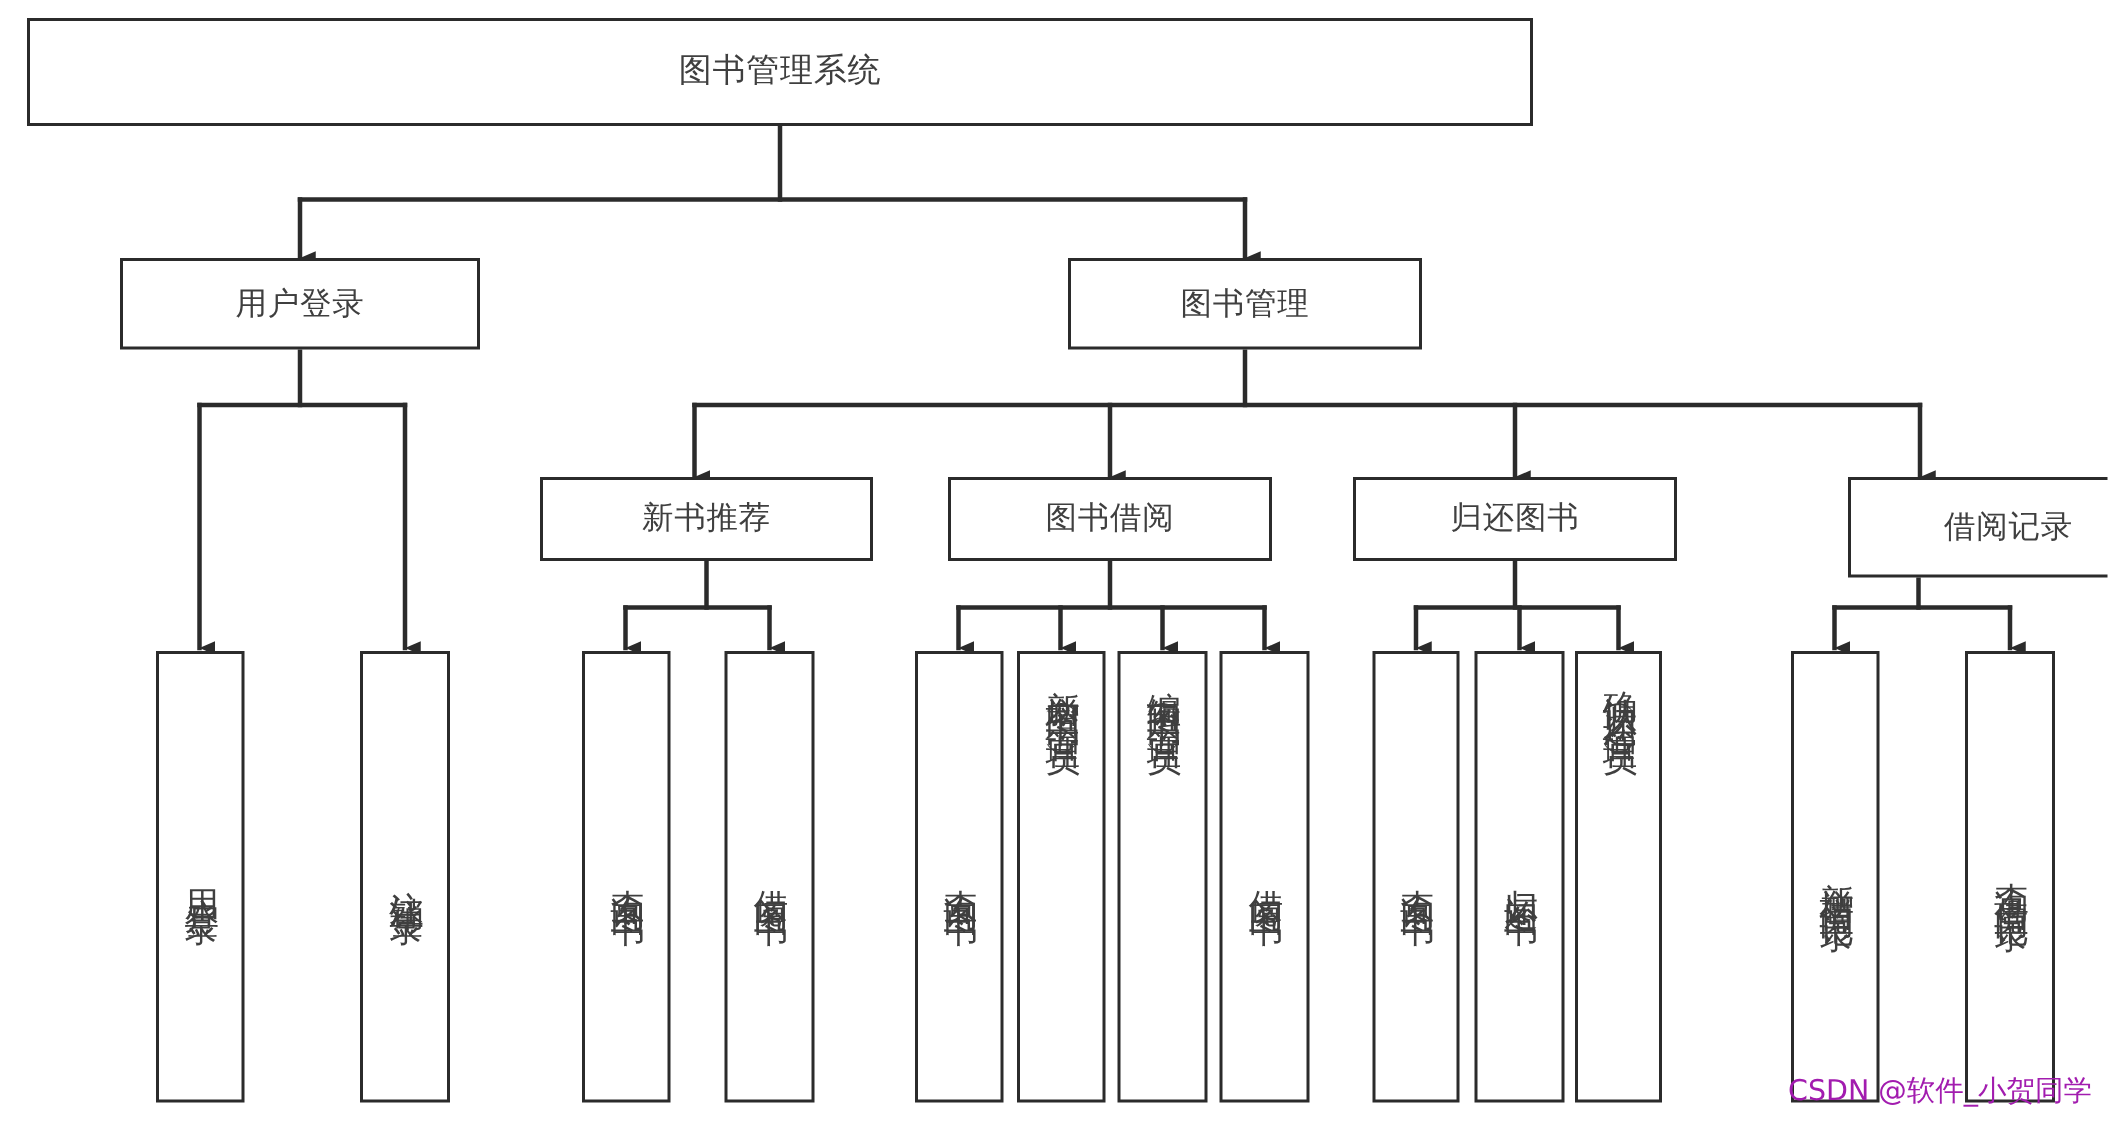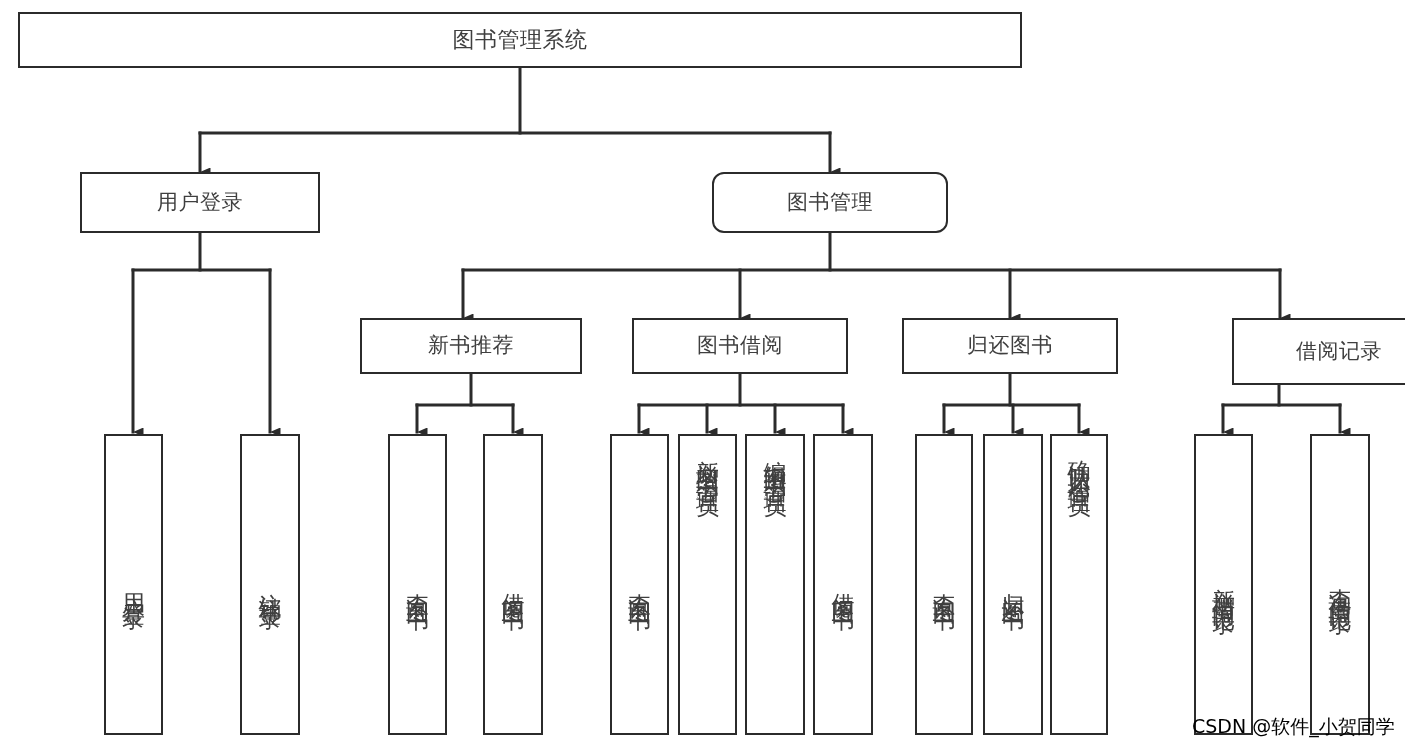--- a/index.html
+++ b/index.html
@@ -62,21 +62,21 @@
     letter-spacing: 5px;
     line-height: 1;
     white-space: nowrap;
   }
   .node.vertical.centered {
     align-items: center;
     padding-top: 0;
   }
   .watermark {
     position: absolute;
-    color: #000000;
+    color: #a21caf;
     font-size: 19px;
     white-space: nowrap;
     user-select: none;
   }
 </style>
 </head>
 <body>
 
 <div id="diagram-root">
 
@@ -116,28 +116,28 @@
         <line x1="944" y1="405" x2="944" y2="432" marker-end="url(#arrowhead)"></line>
         <line x1="1013" y1="405" x2="1013" y2="432" marker-end="url(#arrowhead)"></line>
         <line x1="1079" y1="405" x2="1079" y2="432" marker-end="url(#arrowhead)"></line>
         <line x1="1279" y1="374" x2="1279" y2="405"></line>
         <line x1="1223" y1="405" x2="1340" y2="405"></line>
         <line x1="1223" y1="405" x2="1223" y2="432" marker-end="url(#arrowhead)"></line>
         <line x1="1340" y1="405" x2="1340" y2="432" marker-end="url(#arrowhead)"></line>
       </g>
   </svg>
 
-  <div class="node root horizontal" style="left: 18px; top: 12px; width: 1004px; height: 56px;">
+  <div class="node root horizontal" style="left: 18px; top: 12px; width: 1004px; height: 72px;">
     <span class="node-label">图书管理系统</span>
   </div>
 
   <div class="node horizontal" style="left: 80px; top: 172px; width: 240px; height: 61px;">
     <span class="node-label">用户登录</span>
   </div>
-  <div class="node horizontal" style="left: 712px; top: 172px; width: 236px; height: 61px; border-radius: 12px;">
+  <div class="node horizontal" style="left: 712px; top: 172px; width: 236px; height: 61px;">
     <span class="node-label">图书管理</span>
   </div>
 
   <div class="node horizontal" style="left: 360px; top: 318px; width: 222px; height: 56px; text-align: center;">
     <span class="node-label">新书推荐</span>
   </div>
   <div class="node horizontal" style="left: 632px; top: 318px; width: 216px; height: 56px; text-align: center;">
     <span class="node-label">图书借阅</span>
   </div>
   <div class="node horizontal" style="left: 902px; top: 318px; width: 216px; height: 56px;">

